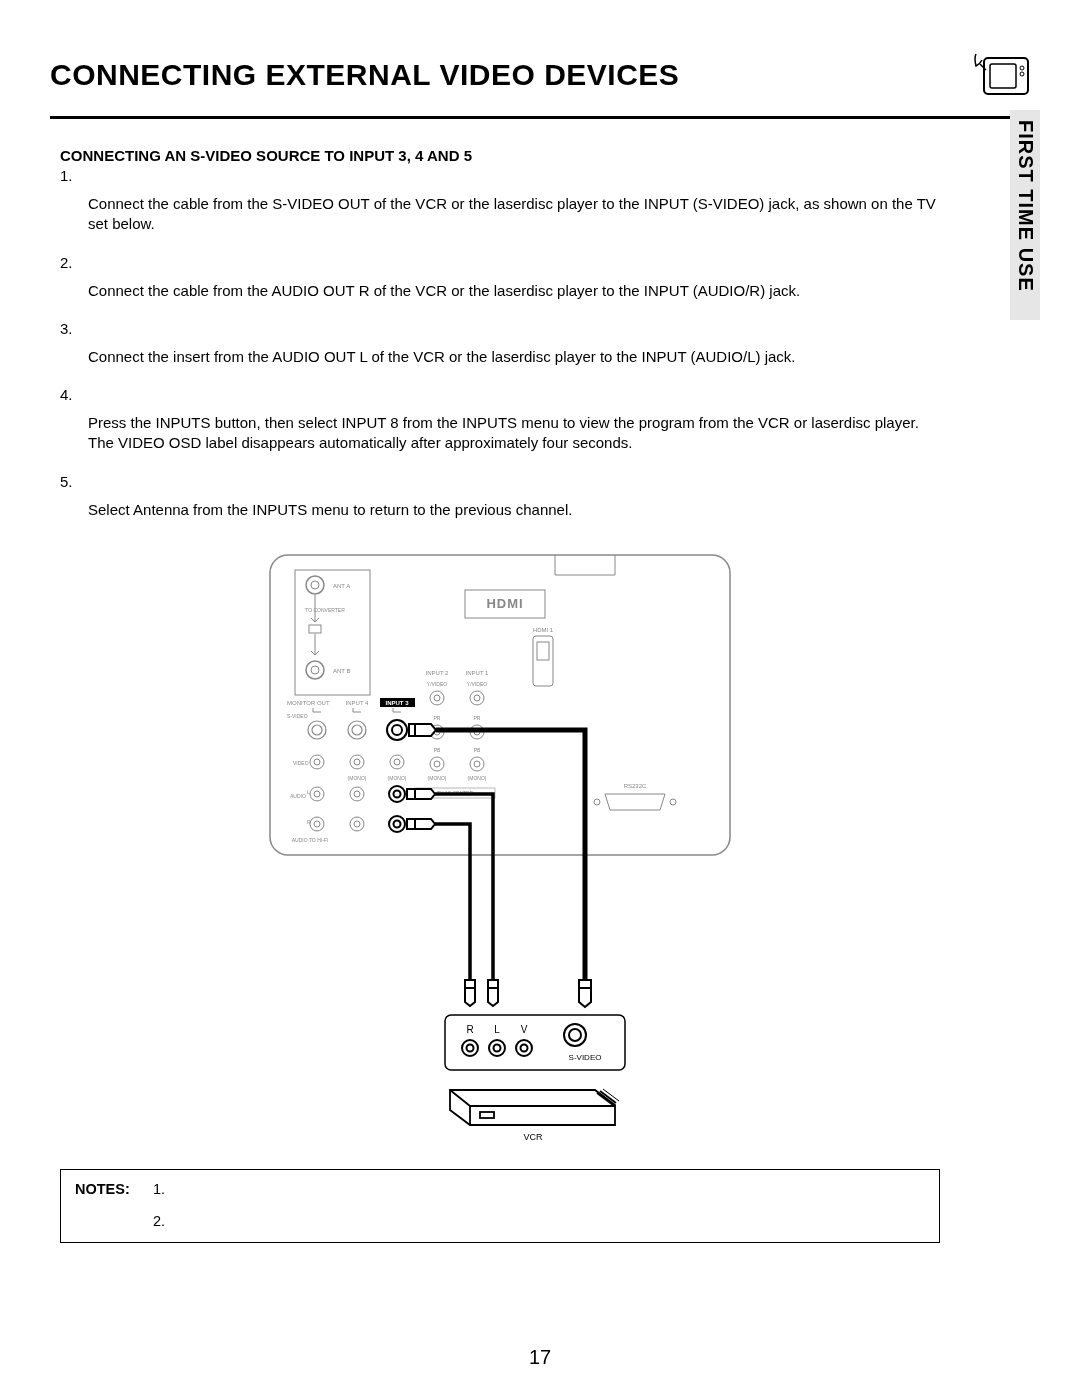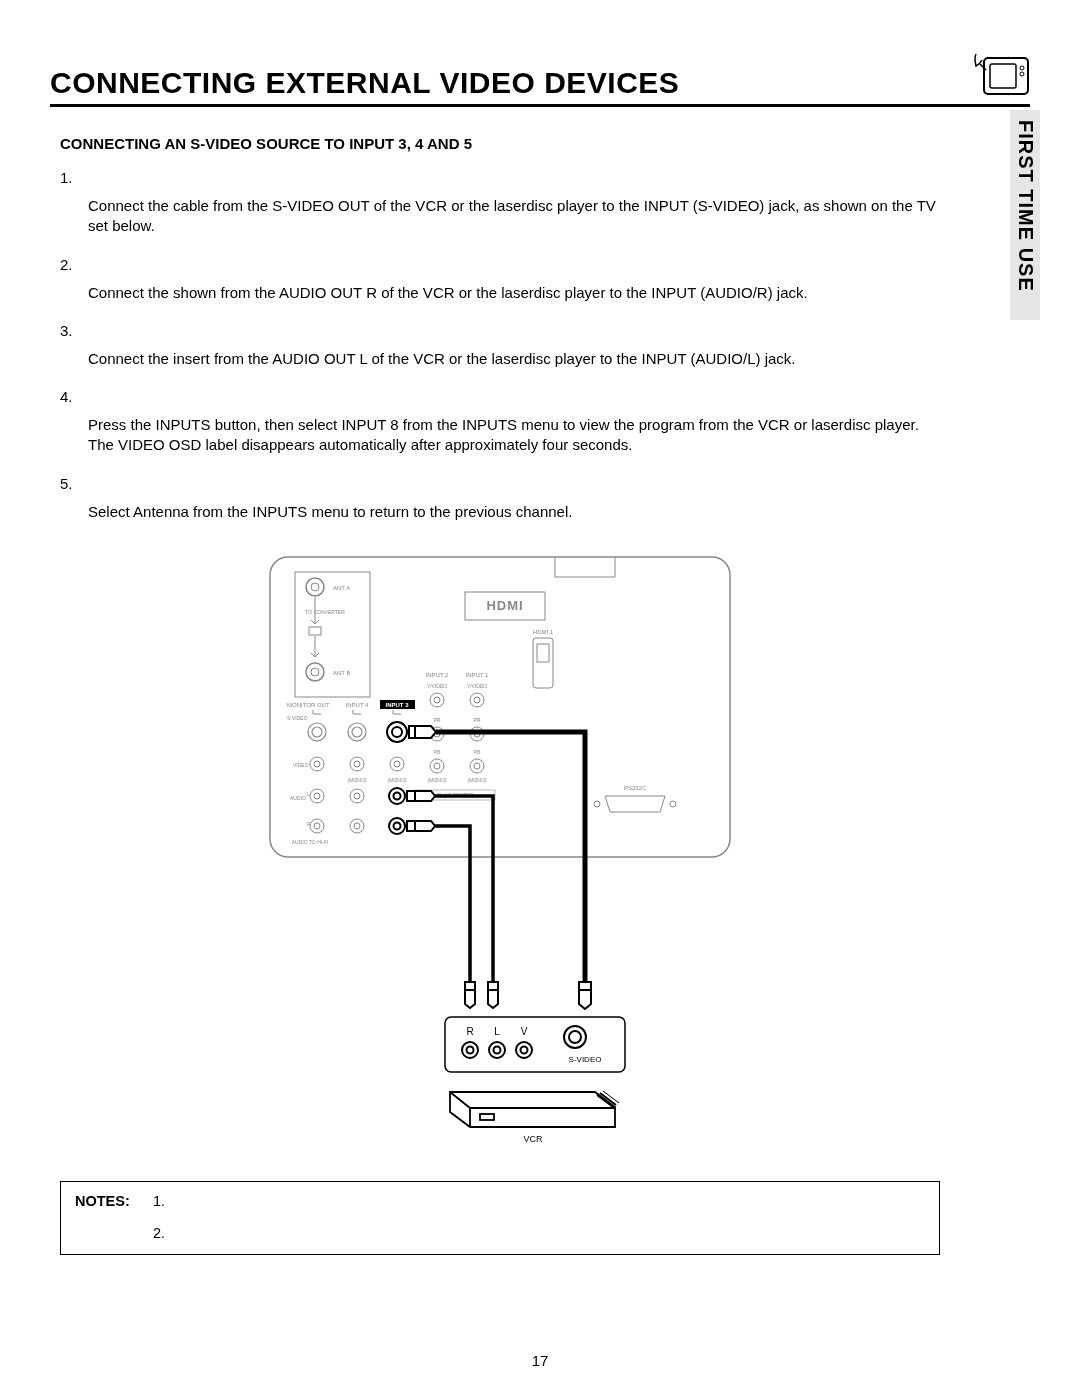--- a/index.html
+++ b/index.html
@@ -8,22 +8,22 @@
     background: #fff;
     color: #000;
     width: 1080px;
     height: 1397px;
     position: relative;
     padding: 50px 50px 30px 50px;
   }
   .header-row {
     display: flex;
     justify-content: space-between;
-    align-items: flex-end;
-    margin-bottom: 4px;
+    align-items: center;
+    margin-bottom: 16px;
   }
   h1 {
     font-size: 30px;
     font-weight: bold;
     letter-spacing: 0.5px;
   }
   .title-rule {
     border-bottom: 3px solid #000;
     width: 100%;
     margin-bottom: 28px;
@@ -44,53 +44,53 @@
   .side-tab span {
     writing-mode: vertical-rl;
     font-weight: bold;
     font-size: 20px;
     letter-spacing: 1px;
   }
   .content { padding: 0 10px 0 10px; max-width: 900px; }
   .subhead {
     font-size: 15px;
     font-weight: bold;
-    margin-bottom: 16px;
+    margin-bottom: 2px;
   }
   ol.steps { list-style: none; }
   ol.steps li {
     display: flex;
     font-size: 15px;
     line-height: 1.35;
     margin-bottom: 18px;
   }
   ol.steps li .num { width: 28px; flex: 0 0 28px; }
   ol.steps li .txt { flex: 1; margin-top: 28px; }
   .diagram-wrap {
     display: flex;
     justify-content: center;
-    margin: 30px 0 39px 0;
+    margin: 30px 0 29px 0;
   }
   .diagram { width: 470px; }
   .notes-box {
     border: 1px solid #000;
     padding: 10px 26px 12px 14px;
     margin-top: 8px;
   }
   .notes-box .row { display: flex; font-size: 14.5px; line-height: 1.25; }
   .notes-box .lbl { width: 78px; flex: 0 0 78px; font-weight: bold; }
   .notes-box .nnum { width: 24px; flex: 0 0 24px; }
   .notes-box .ntxt { flex: 1; }
   .notes-box .row + .row { margin-top: 14px; }
   .page-num {
     position: absolute;
     bottom: 28px;
     left: 0; right: 0;
     text-align: center;
-    font-size: 15px;
+    font-size: 20px;
   }
 </style>
 </head>
 <body>
 
 <div class="header-row">
   <h1>CONNECTING EXTERNAL VIDEO DEVICES</h1>
   <svg class="tv-icon" viewBox="0 0 62 50">
     <rect x="14" y="8" width="44" height="36" rx="4" fill="none" stroke="#000" stroke-width="2"></rect>
     <rect x="20" y="14" width="26" height="24" rx="2" fill="none" stroke="#000" stroke-width="1.5"></rect>
@@ -109,21 +109,21 @@
 
 <div class="content">
   <div class="subhead">CONNECTING AN S-VIDEO SOURCE TO INPUT 3, 4 AND 5</div>
   <ol class="steps">
     <li>
       <span class="num">1.</span>
       <span class="txt">Connect the cable from the S-VIDEO OUT of the VCR or the laserdisc player to the INPUT (S-VIDEO) jack, as shown on the TV set below.</span>
     </li>
     <li>
       <span class="num">2.</span>
-      <span class="txt">Connect the shown from the AUDIO OUT R of the VCR or the laserdisc player to the INPUT (AUDIO/R) jack.</span>
+      <span class="txt">Connect the cable from the AUDIO OUT R of the VCR or the laserdisc player to the INPUT (AUDIO/R) jack.</span>
     </li>
     <li>
       <span class="num">3.</span>
       <span class="txt">Connect the insert from the AUDIO OUT L of the VCR or the laserdisc player to the INPUT (AUDIO/L) jack.</span>
     </li>
     <li>
       <span class="num">4.</span>
       <span class="txt">Press the INPUTS button, then select INPUT 8 from the INPUTS menu to view the program from the VCR or laserdisc player. The VIDEO OSD label disappears automatically after approximately four seconds.</span>
     </li>
     <li>

